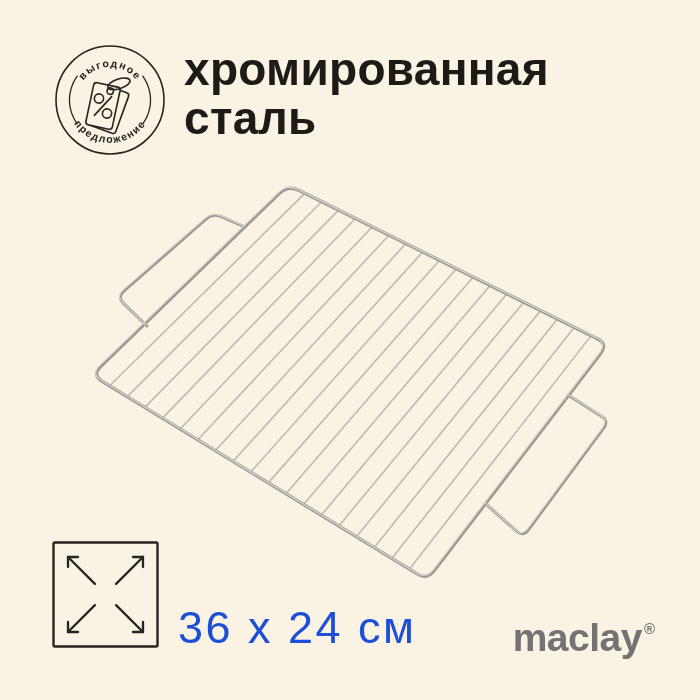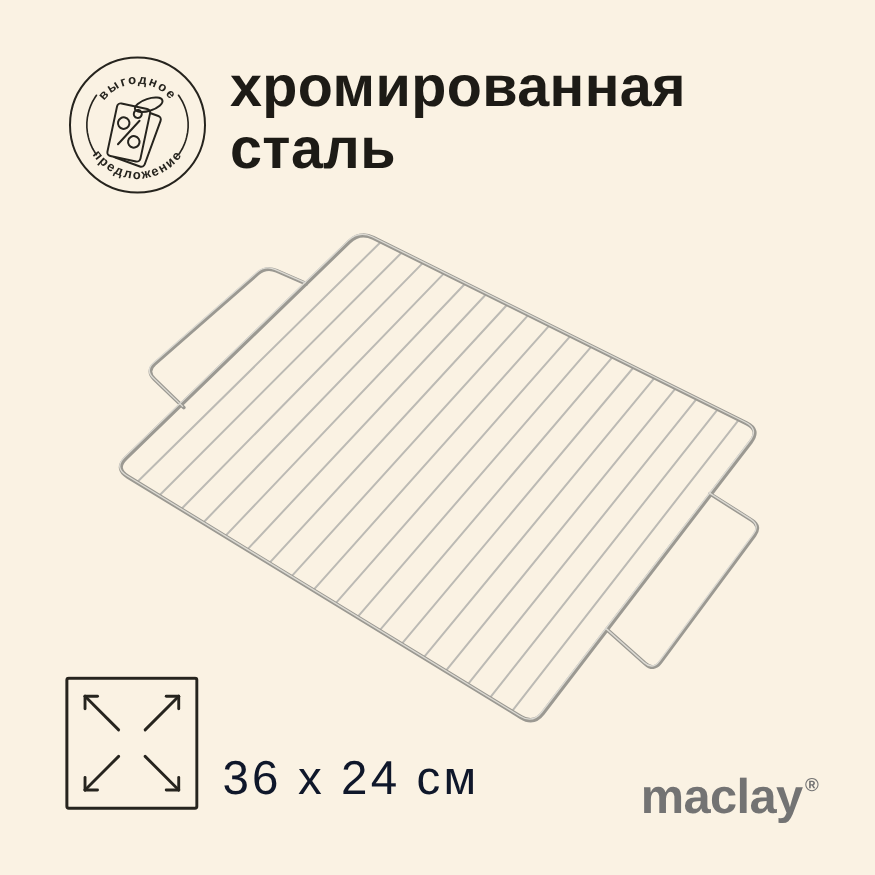--- a/index.html
+++ b/index.html
@@ -15,21 +15,21 @@
   .badge-text{font-family:"Liberation Sans",sans-serif;font-size:10.5px;font-weight:600;letter-spacing:1.4px;fill:#26241e;}
   .ink-stroke{fill:none;stroke:#26241e;stroke-width:1.6;}
   .title{
     position:absolute;left:184px;top:45px;margin:0;
     font-size:46px;line-height:49px;font-weight:700;letter-spacing:.3px;color:#1d1b16;
   }
   .title span{display:block;}
   .size-svg{left:52px;top:541px;}
   .size-label{
     position:absolute;left:178px;top:602px;
-    font-size:38px;font-weight:400;letter-spacing:2.5px;color:#0f172a;
+    font-size:45px;font-weight:400;letter-spacing:2.5px;color:#1d4ed8;
   }
   .brand{
     position:absolute;right:47px;top:616px;
     font-size:39px;font-weight:800;letter-spacing:-0.5px;color:#737373;white-space:nowrap;
   }
   .brand .reg{font-size:15px;font-weight:700;position:relative;top:-17px;left:2px;letter-spacing:0;}
 </style>
 </head>
 <body>
 

